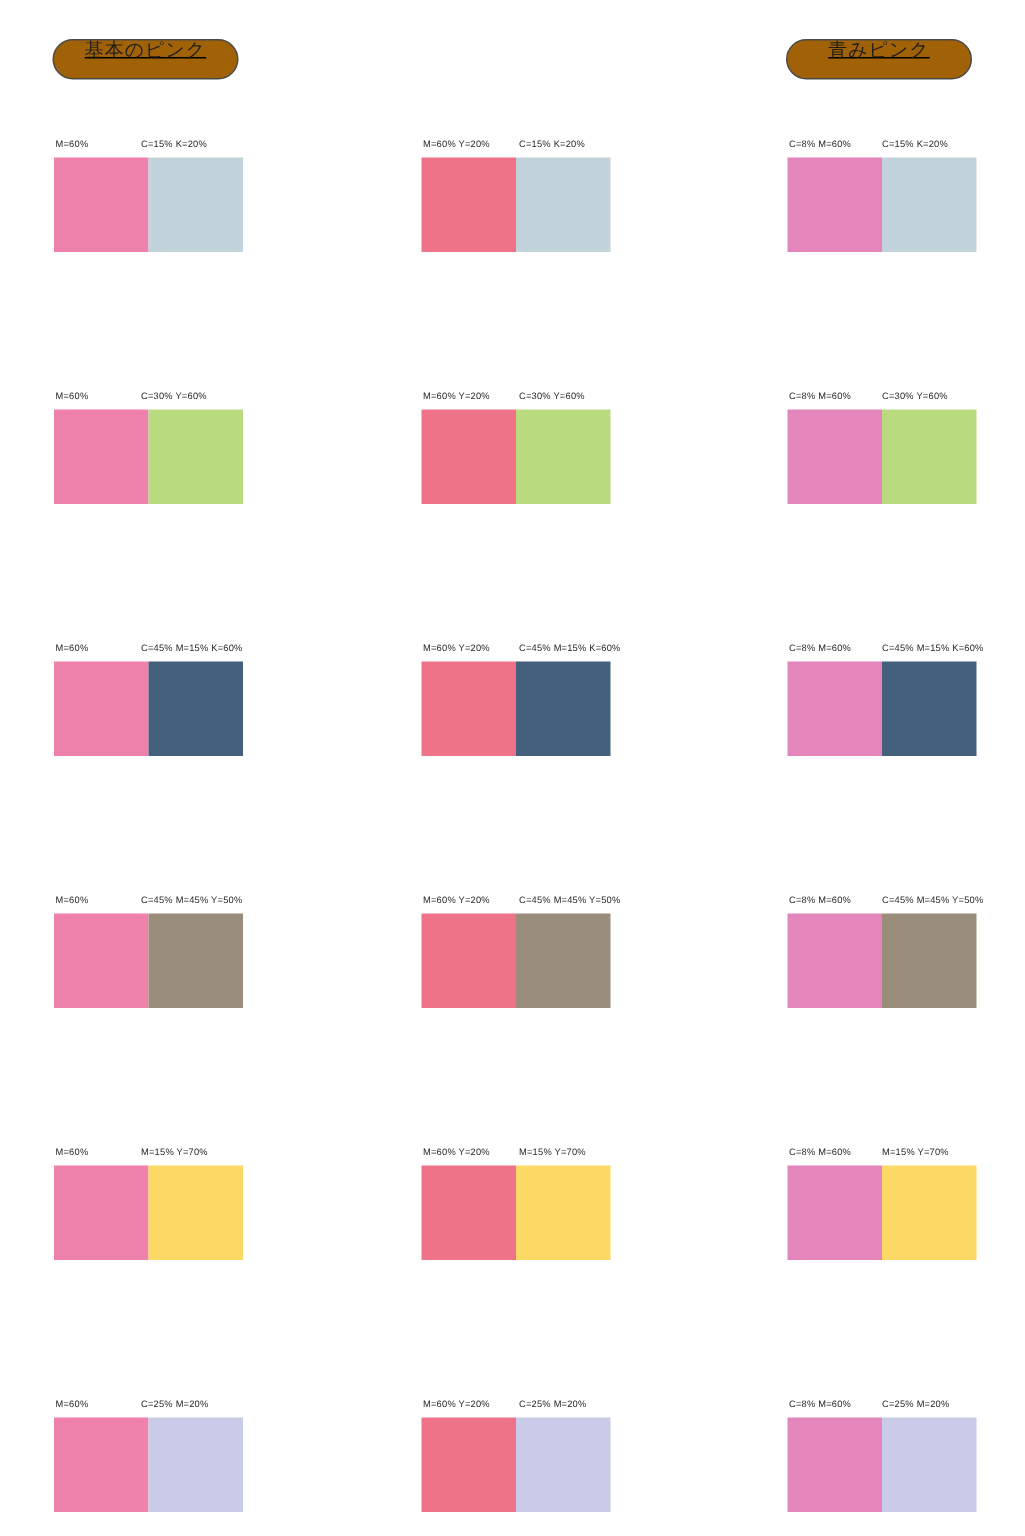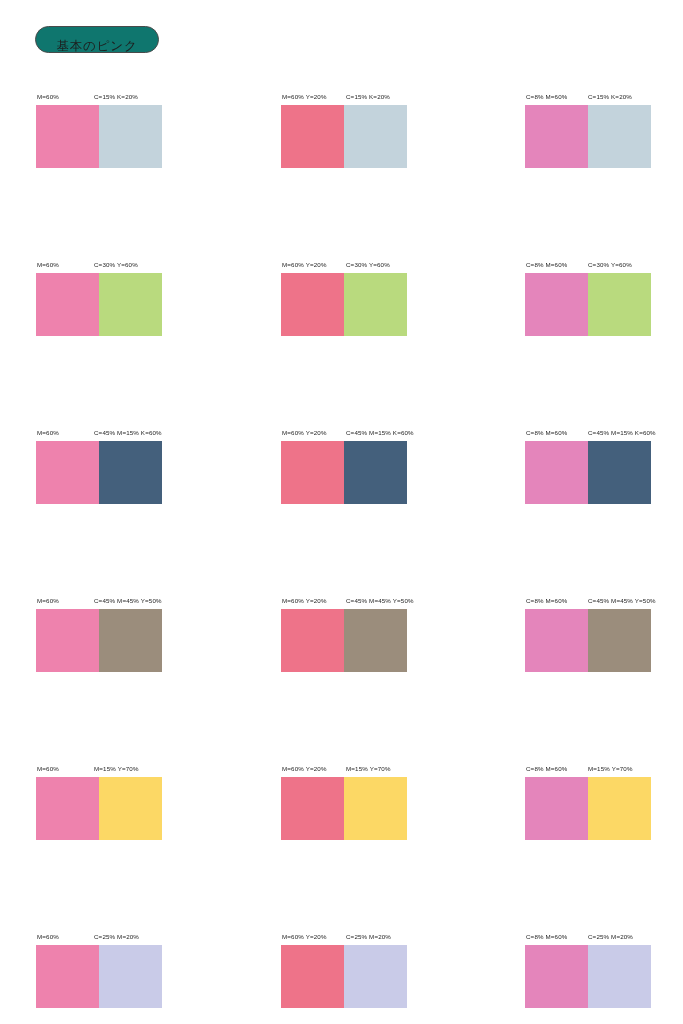--- a/index.html
+++ b/index.html
@@ -23,25 +23,26 @@
     width: 683px;
     height: 80px;
   }
   .pill {
     position: absolute;
     top: 26px;
     width: 124px;
     height: 27px;
     border: 1px solid #4a4a4a;
     border-radius: 14px;
-    background: #0f766e;
+    background: #a16207;
     display: flex;
-    align-items: flex-end;
+    align-items: flex-start;
     justify-content: center;
     box-sizing: border-box;
+    text-decoration: underline;
   }
   .pill-label {
     font-size: 12.5px;
     color: #1d1d1d;
     letter-spacing: 0.8px;
     line-height: 1;
     white-space: nowrap;
   }
   .pill.col1 { left: 35px; }
   .pill.col2 { left: 279px; }
@@ -94,20 +95,23 @@
   .r5 { top: 763px; }
   .r6 { top: 931px; }
 </style>
 </head>
 <body>
 
 <div class="headers">
   <div class="pill col1">
     <span class="pill-label">基本のピンク</span>
   </div>
+  <div class="pill col3">
+    <span class="pill-label">青みピンク</span>
+  </div>
 </div>
 
 <div class="grid" id="grid">
     <div class="cell c1 r1">
       <div class="cell-labels">
         <span class="lbl left">M=60%</span>
         <span class="lbl" style="left: 58px;">C=15% K=20%</span>
       </div>
       <div class="cell-swatches">
         <div class="sw" style="background: rgb(238, 130, 173);"></div>

